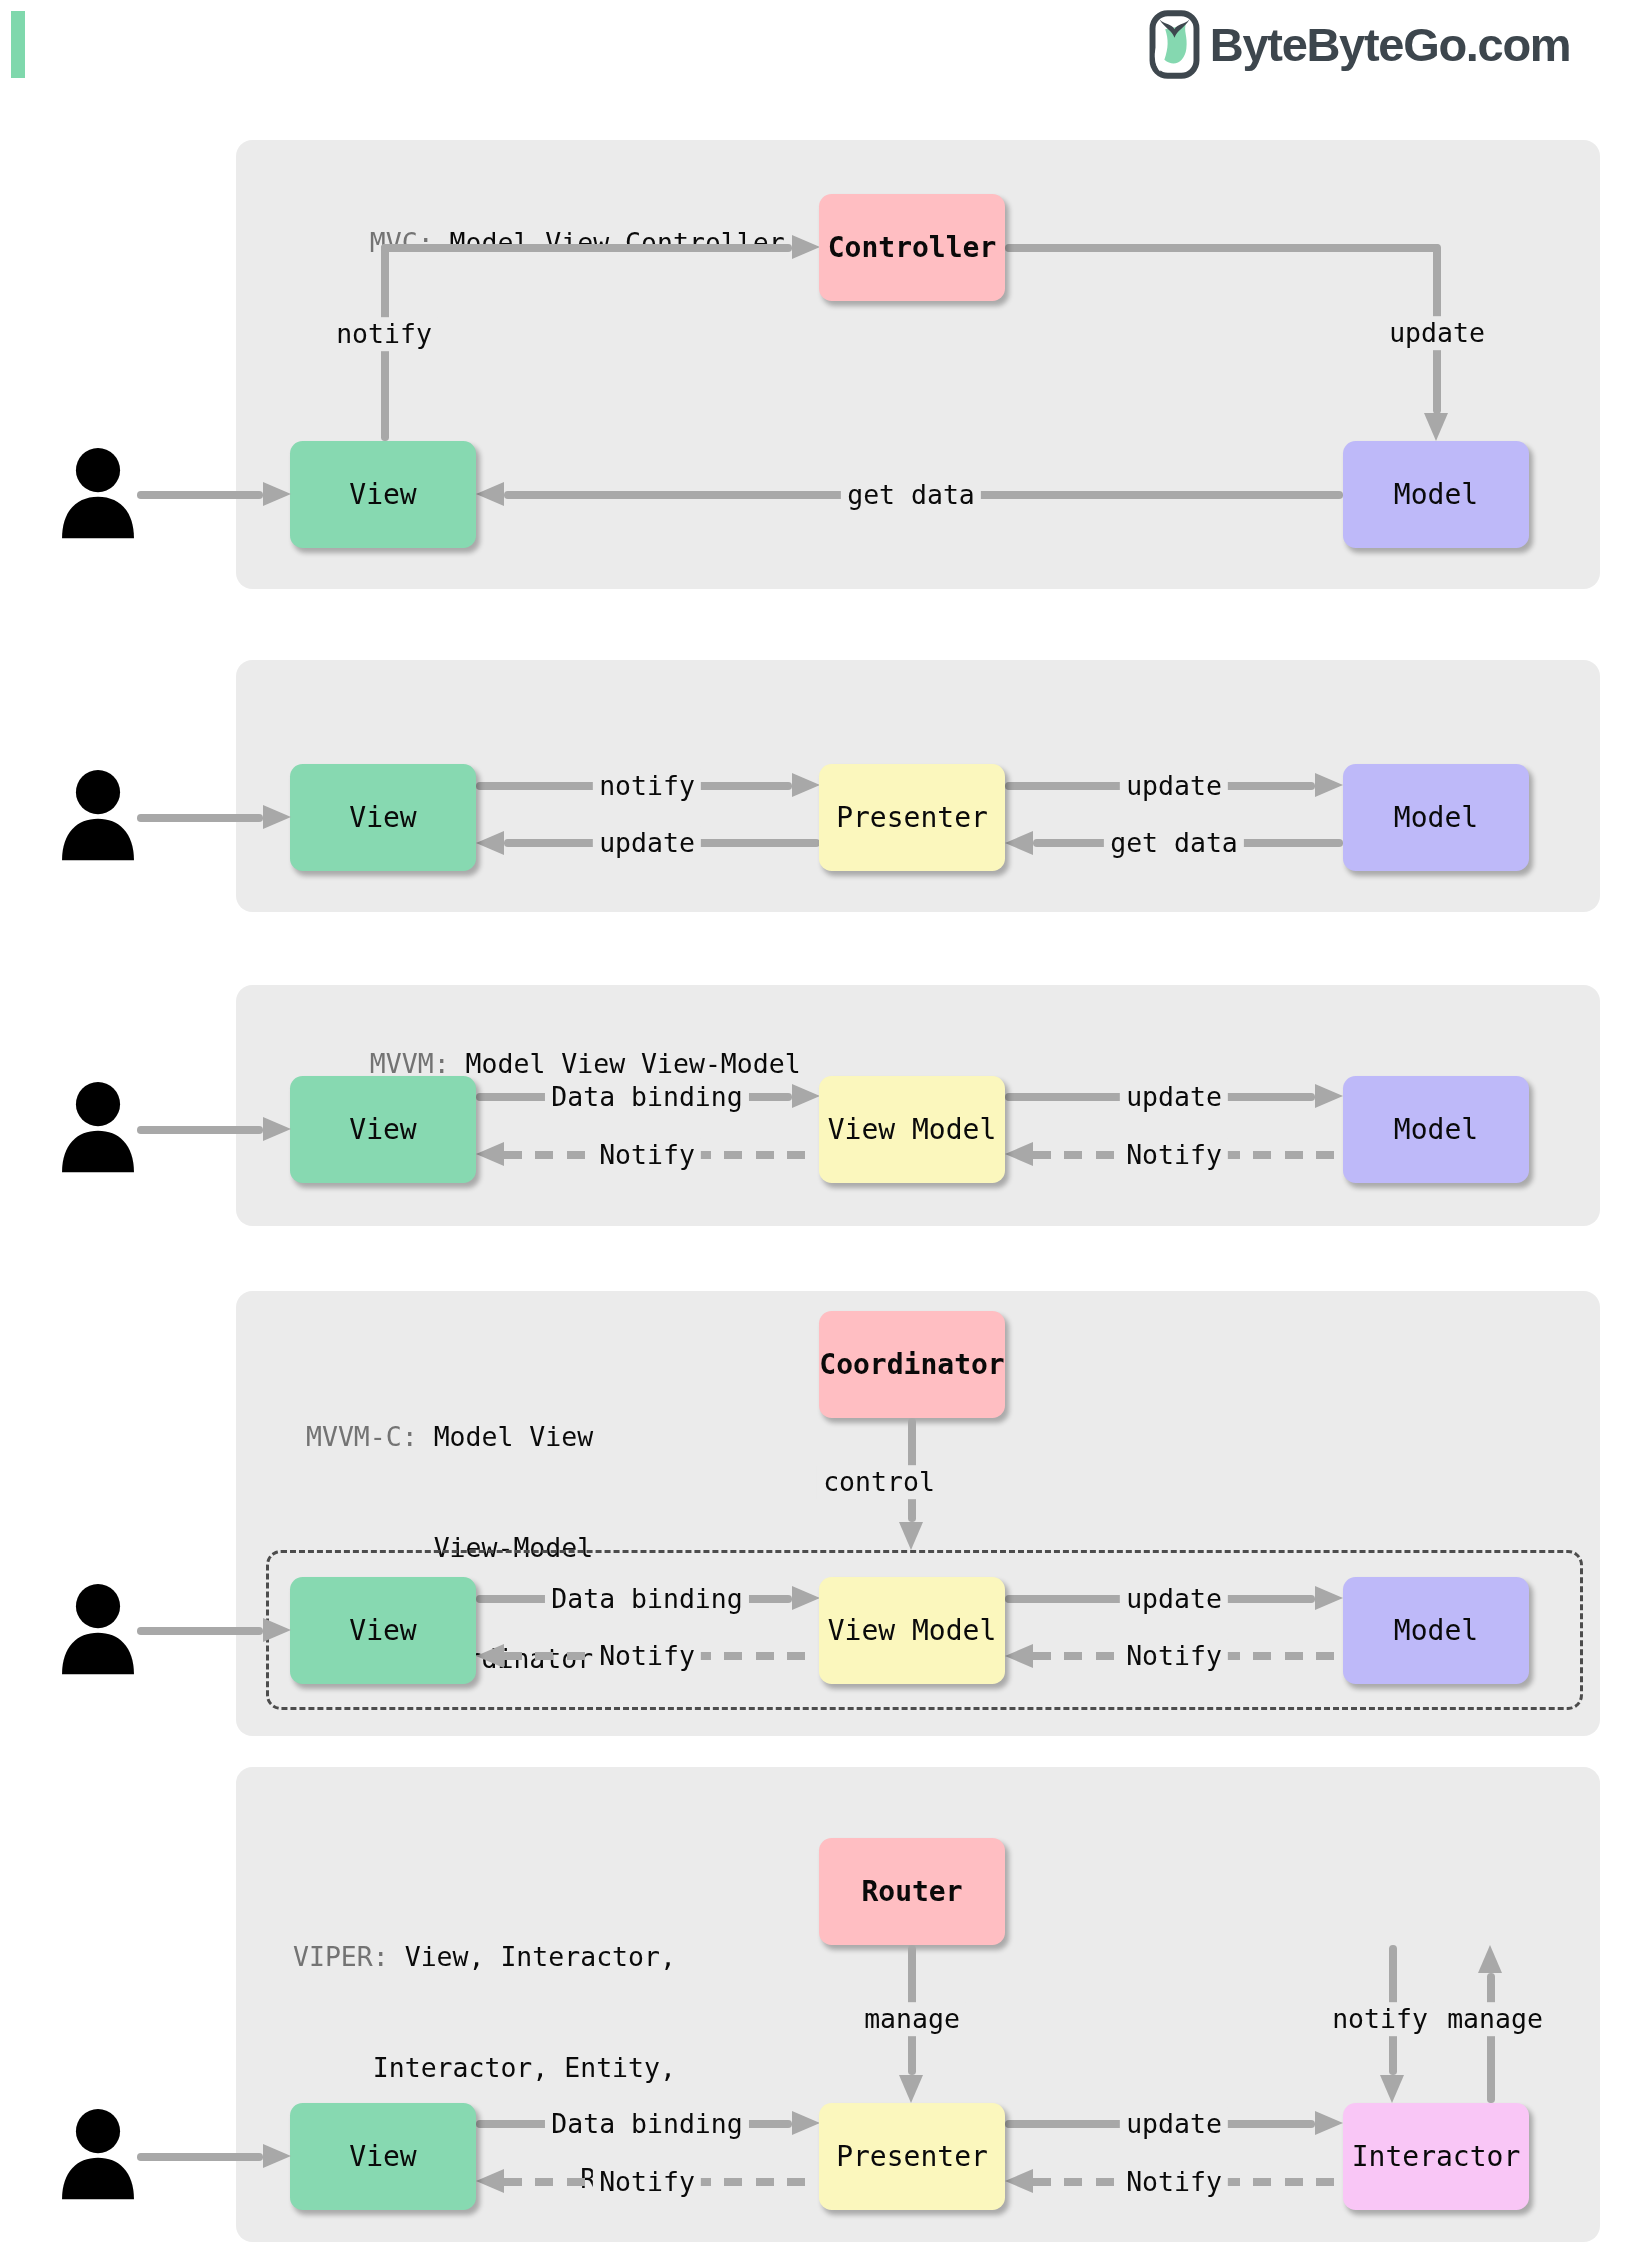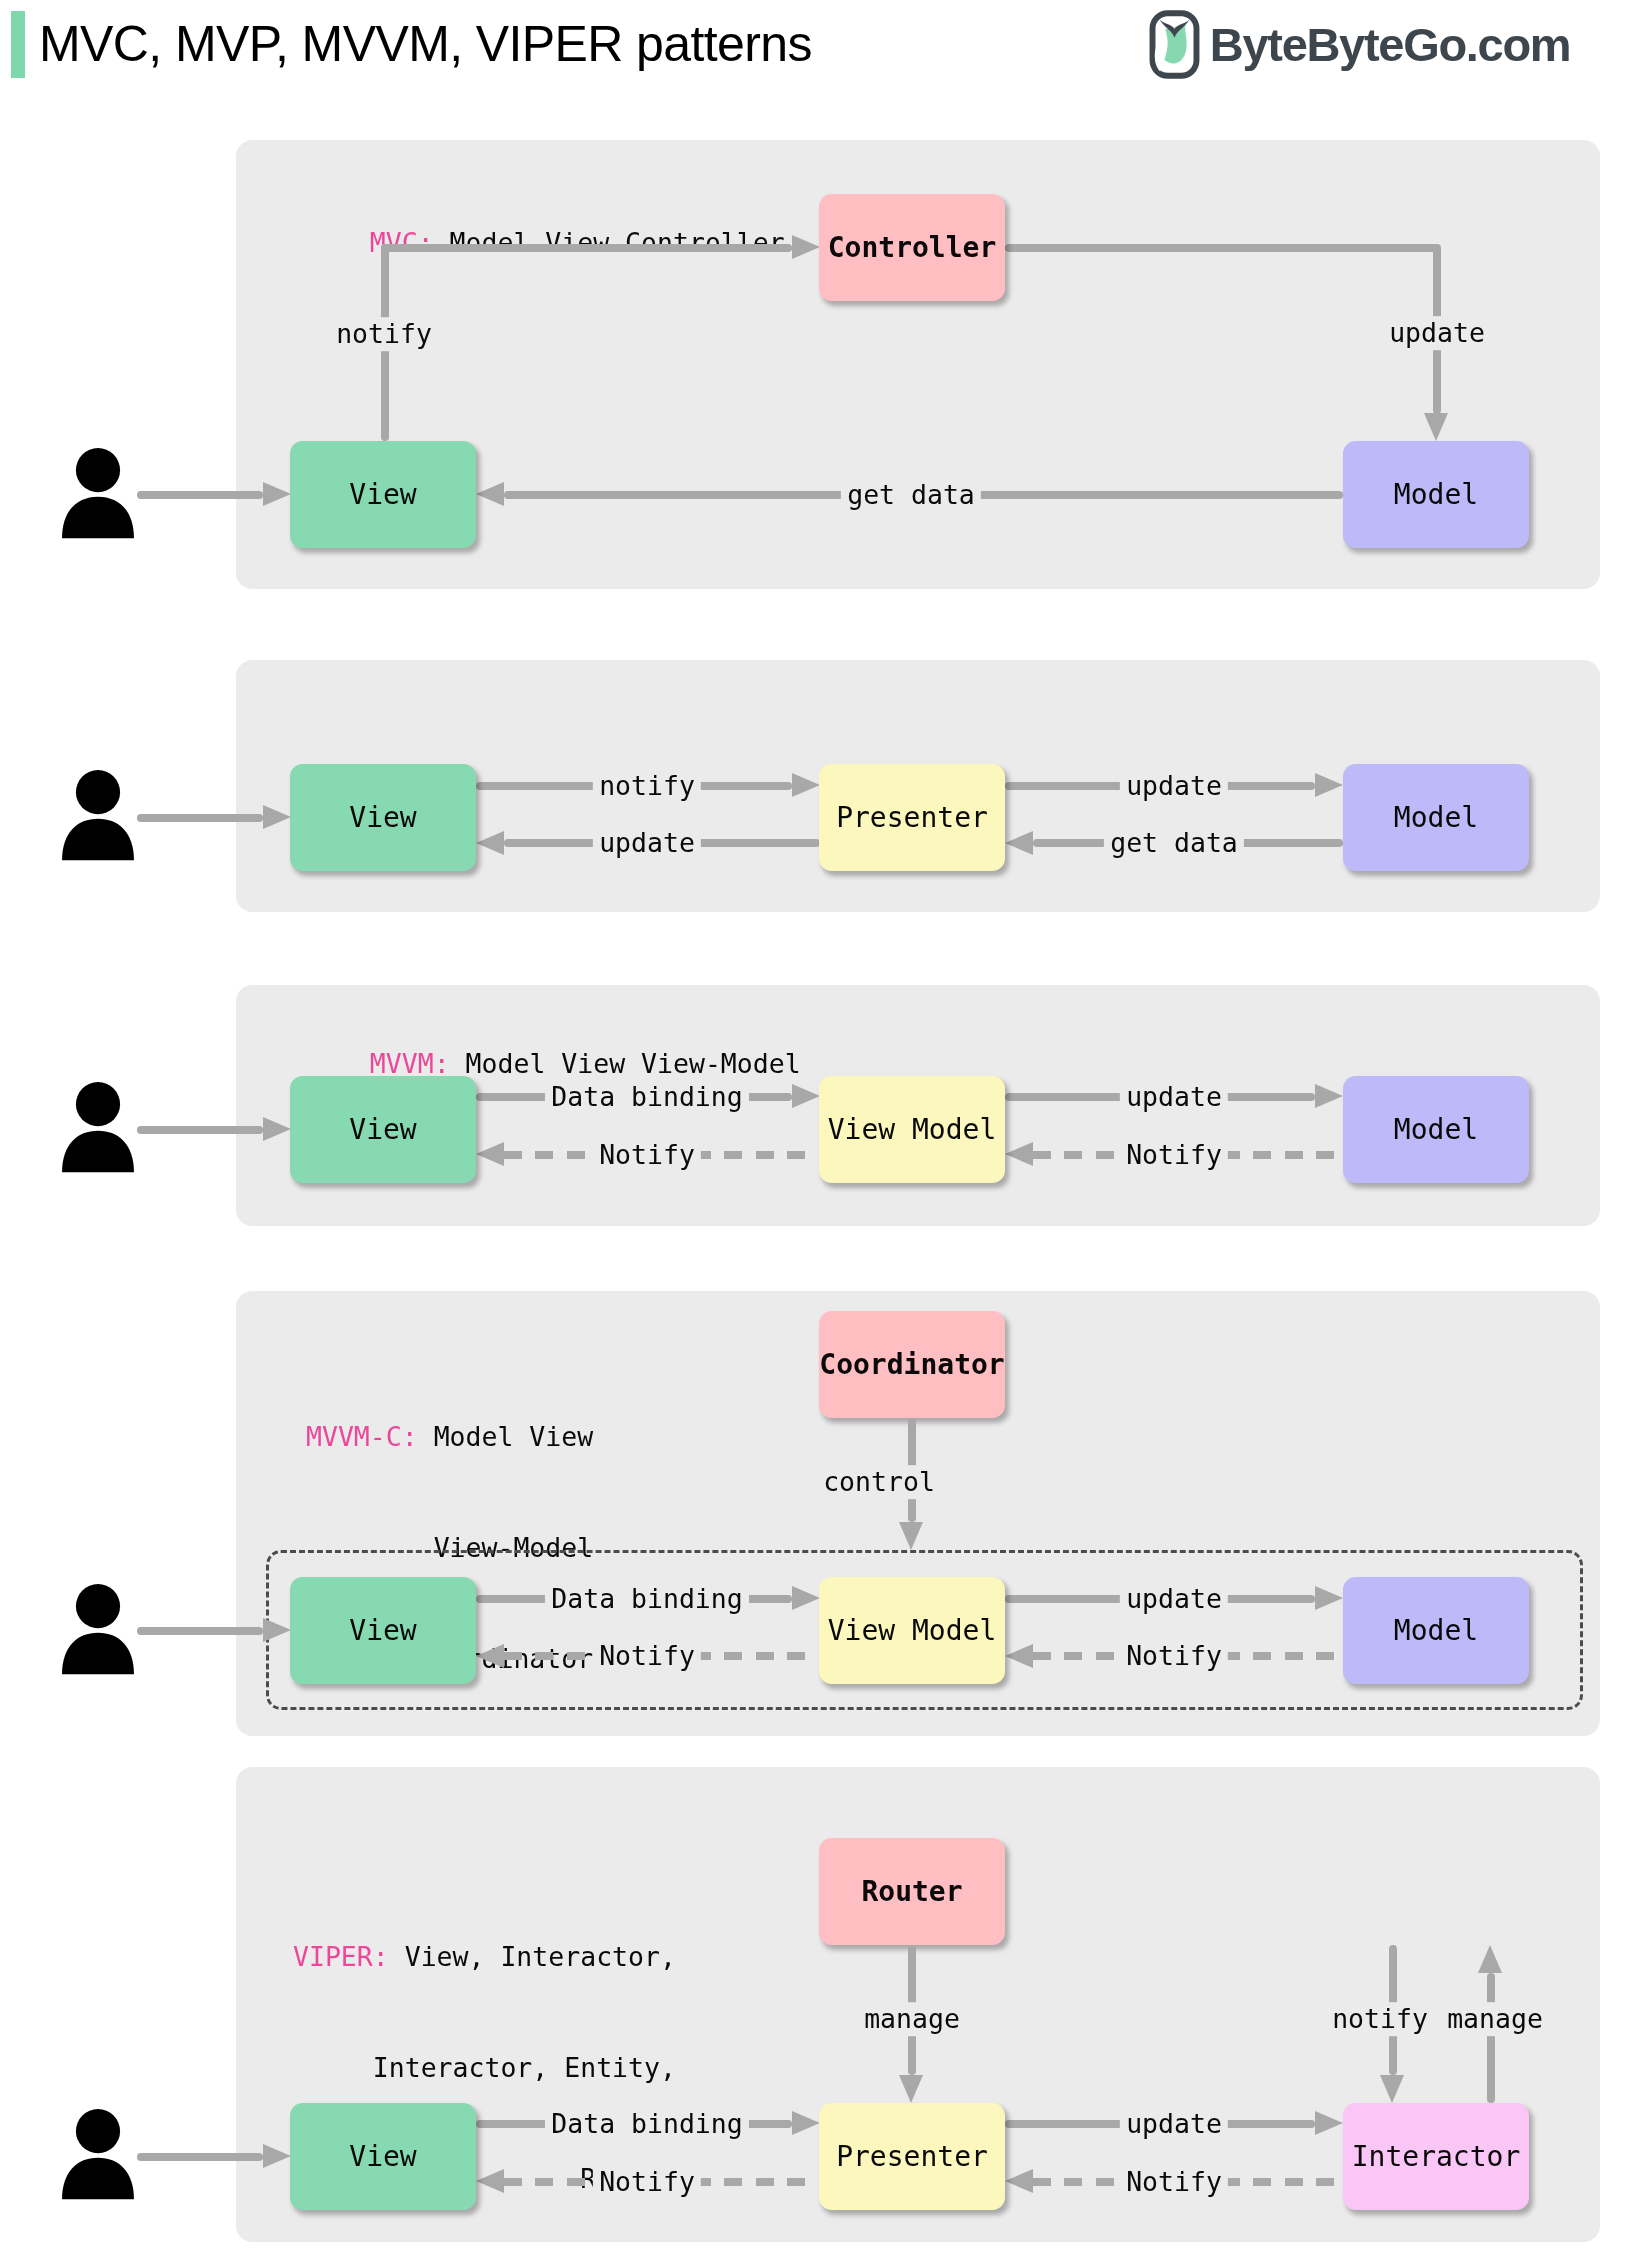--- a/index.html
+++ b/index.html
@@ -17,21 +17,21 @@
   
   .panel{position:absolute;left:236px;width:1364px;background:#ebebeb;border-radius:16.4px;}
   .p1{top:140px;height:449px;}
   .p2{top:660px;height:252px;}
   .p3{top:985px;height:241px;}
   .p4{top:1291px;height:445px;}
   .p5{top:1767px;height:475px;}
 
   .ptitle{position:absolute;font-size:26.5px;line-height:37px;color:#0a0a0a;white-space:pre;display:inline-block;}
   .ptitle .r2,.ptitle .r3{text-align:right;}
-  .abbr{color:#ec4899;}
+  .abbr{color:#737373;}
 
   
   .box{position:absolute;width:186px;height:107px;border-radius:12.6px;display:flex;align-items:center;
        justify-content:center;font-size:28px;color:#0a0a0a;box-shadow:3.8px 4.4px 5.7px rgba(0,0,0,0.28);}
   .bg-green{background:#87d9b1;}
   .bg-pink{background:#ffbec2;font-weight:bold;}
   .bg-purple{background:#beb9f9;}
   .bg-yellow{background:#fbf7bd;}
   .bg-magenta{background:#f9c6f6;}
 
@@ -52,21 +52,20 @@
                border-radius:15px;box-sizing:border-box;background:transparent;}
 
   .person{position:absolute;width:82px;height:95px;}
 </style>
 </head>
 <body>
 
 <div class="page">
 
   <div class="accent-bar"></div>
-  <h1 class="main-title">MVC, MVP, MVVM, VIPER patterns</h1>
   <div class="logo">
     <svg width="53" height="71" viewBox="0 0 62 84">
       <rect x="5" y="5" width="52" height="74" rx="18" fill="#ffffff" stroke="#3e474e" stroke-width="7"></rect>
       <path d="M20 24 C24 36 24 46 19 60 C31 70 43 62 45 47 C47 32 41 26 45 16 C37 23 30 21 20 24 Z" fill="#85d8b0"></path>
       <path d="M13 12 C20 23 28 25 31 34 C34 25 42 23 49 12 C42 19 34 17 31 24 C28 17 20 19 13 12 Z" fill="#3e474e"></path>
       <path d="M9 46 C18 50 20 62 14 74 C8 68 6 54 9 46 Z" fill="#ffffff"></path>
     </svg>
     <span class="logo-text">ByteByteGo.com</span>
   </div>
 

